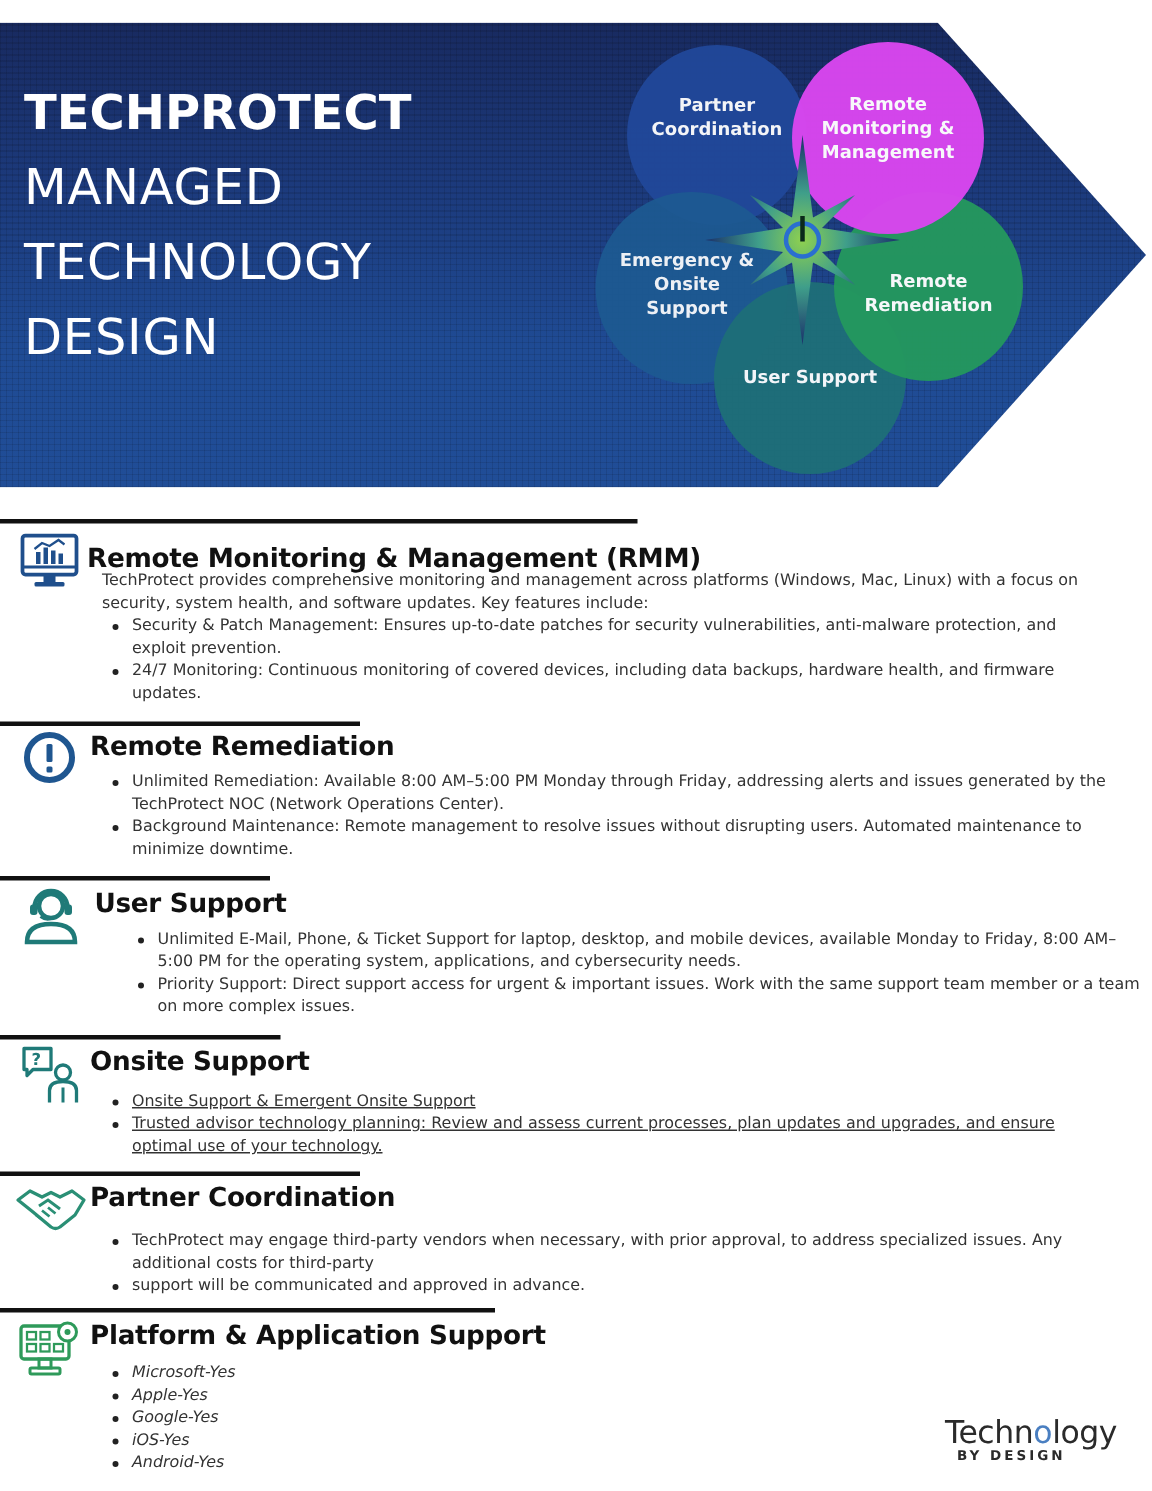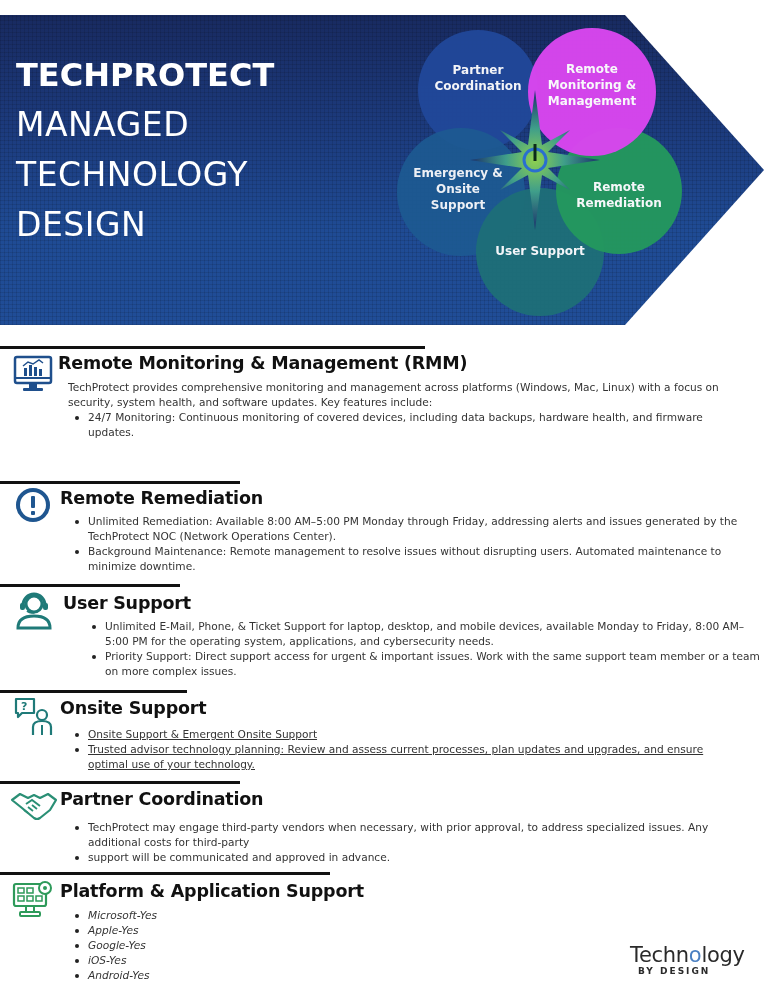--- a/index.html
+++ b/index.html
@@ -109,23 +109,24 @@
   <rect x="3" y="3" width="36" height="26" rx="2" fill="none" stroke="#1f4f8c" stroke-width="2.5"></rect>
   <line x1="3" y1="24" x2="39" y2="24" stroke="#1f4f8c" stroke-width="2"></line>
   <rect x="12" y="14" width="3" height="8" fill="#1f4f8c"></rect>
   <rect x="17" y="11" width="3" height="11" fill="#1f4f8c"></rect>
   <rect x="22" y="13" width="3" height="9" fill="#1f4f8c"></rect>
   <rect x="27" y="15" width="3" height="7" fill="#1f4f8c"></rect>
   <polyline points="11,12 16,8 21,10 27,6 31,9" fill="none" stroke="#1f4f8c" stroke-width="1.5"></polyline>
   <rect x="17" y="29" width="8" height="5" fill="#1f4f8c"></rect>
   <rect x="11" y="34" width="20" height="3" rx="1" fill="#1f4f8c"></rect>
 </svg>
-<div class="sec-title" style="left:58px; top:353px;">Remote Monitoring &amp; Management (RMM)</div>
+<div class="sec-title" style="left:58px; top:363px;">Remote Monitoring &amp; Management (RMM)</div>
 <div class="body-text" style="left:68px; top:380px; width:680px;">TechProtect provides comprehensive monitoring and management across platforms (Windows, Mac, Linux) with a focus on security, system health, and software updates. Key features include:</div>
 <ul class="body-text bullets" style="left:73px; top:410px; width:670px;">
+  <li>Security &amp; Patch Management: Ensures up-to-date patches for security vulnerabilities, anti-malware protection, and exploit prevention.</li>
   <li>24/7 Monitoring: Continuous monitoring of covered devices, including data backups, hardware health, and firmware updates.</li>
 </ul>
 
 <div class="rule" style="top:481px; width:240px;"></div>
 <svg class="sec-icon" style="left:14px; top:488px;" viewBox="0 0 42 42">
   <circle cx="19" cy="17" r="15" fill="none" stroke="#1f5690" stroke-width="4"></circle>
   <rect x="17" y="8" width="4" height="12" rx="1" fill="#1f5690"></rect>
   <rect x="17" y="23" width="4" height="4" rx="1" fill="#1f5690"></rect>
 </svg>
 <div class="sec-title" style="left:60px; top:488px;">Remote Remediation</div>

